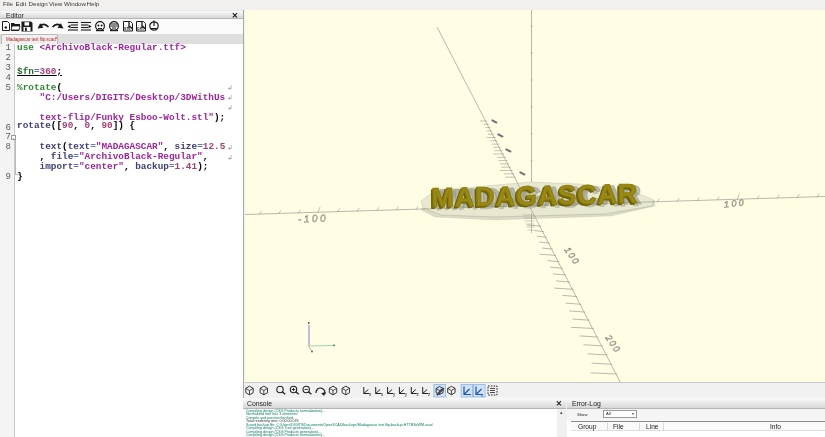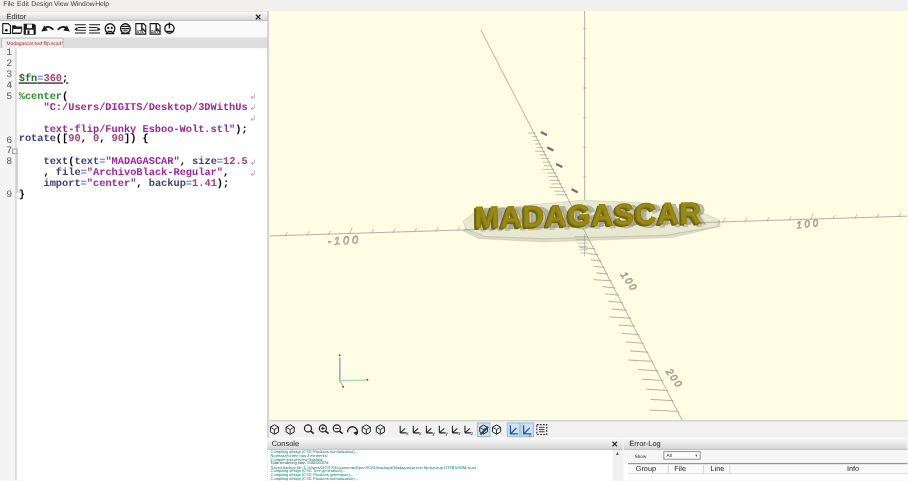--- a/index.html
+++ b/index.html
@@ -148,22 +148,23 @@
         <span class="ln" style="top:-0.7px;">1</span>
         <span class="ln" style="top:9.2px;">2</span>
         <span class="ln" style="top:19.1px;">3</span>
         <span class="ln" style="top:29px;">4</span>
         <span class="ln" style="top:38.9px;">5</span>
         <span class="ln" style="top:78.5px;">6</span>
         <span class="ln" style="top:88.4px;">7</span>
         <span class="ln" style="top:98.3px;">8</span>
         <span class="ln" style="top:128px;">9</span>
       </div>
+      <div class="cl" style="top:-0.7px;"><span class="kw">use</span> <span class="str">&lt;ArchivoBlack-Regular.ttf&gt;</span></div>
       <div class="cl" style="top:23px;text-decoration:underline;"><span class="kw" style="color:#256b25;">$fn</span><span class="op">=</span><span class="num">360</span>;</div>
-      <div class="cl" style="top:38.9px;"><span class="kw">%center</span>(</div>
+      <div class="cl" style="top:38.9px;"><span class="kw">%rotate</span>(</div>
       <div class="cl" style="top:48.8px;">    <span class="str">"C:/Users/DIGITS/Desktop/3DWithUs</span></div>
       <div class="cl" style="top:68.6px;">    <span class="str">text-flip/Funky Esboo-Wolt.stl"</span>);</div>
       <div class="cl" style="top:77px;"><span class="kw2">rotate</span>([<span class="num">90</span>, <span class="num">0</span>, <span class="num">90</span>]) {</div>
       <div class="cl" style="top:98.3px;">    <span class="kw2">text</span>(<span class="kw2">text</span><span class="op">=</span><span class="str">"MADAGASCAR"</span>, <span class="kw2">size</span><span class="op">=</span><span class="num">12.5</span></div>
       <div class="cl" style="top:108.2px;">    , <span class="kw2">file</span><span class="op">=</span><span class="str">"ArchivoBlack-Regular"</span>,</div>
       <div class="cl" style="top:118.1px;">    <span class="kw2">import</span><span class="op">=</span><span class="str">"center"</span>, <span class="kw2">backup</span><span class="op">=</span><span class="num">1.41</span>);</div>
       <div class="cl" style="top:128px;">}</div>
       <span style="position:absolute;left:11px;top:90.5px;width:5px;height:5px;border:1px solid #9a9a9a;background:#fff;font-size:4px;line-height:3px;color:#777;text-align:center;">-</span>
         <span style="position:absolute;left:15px;top:96px;width:1px;height:34px;background:#bbb;"></span>
         <span style="position:absolute;left:15px;top:130px;width:4px;height:1px;background:#bbb;"></span>

